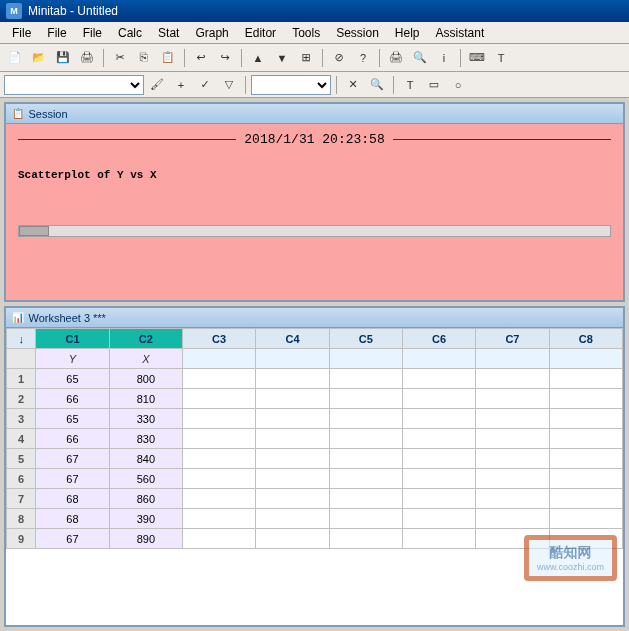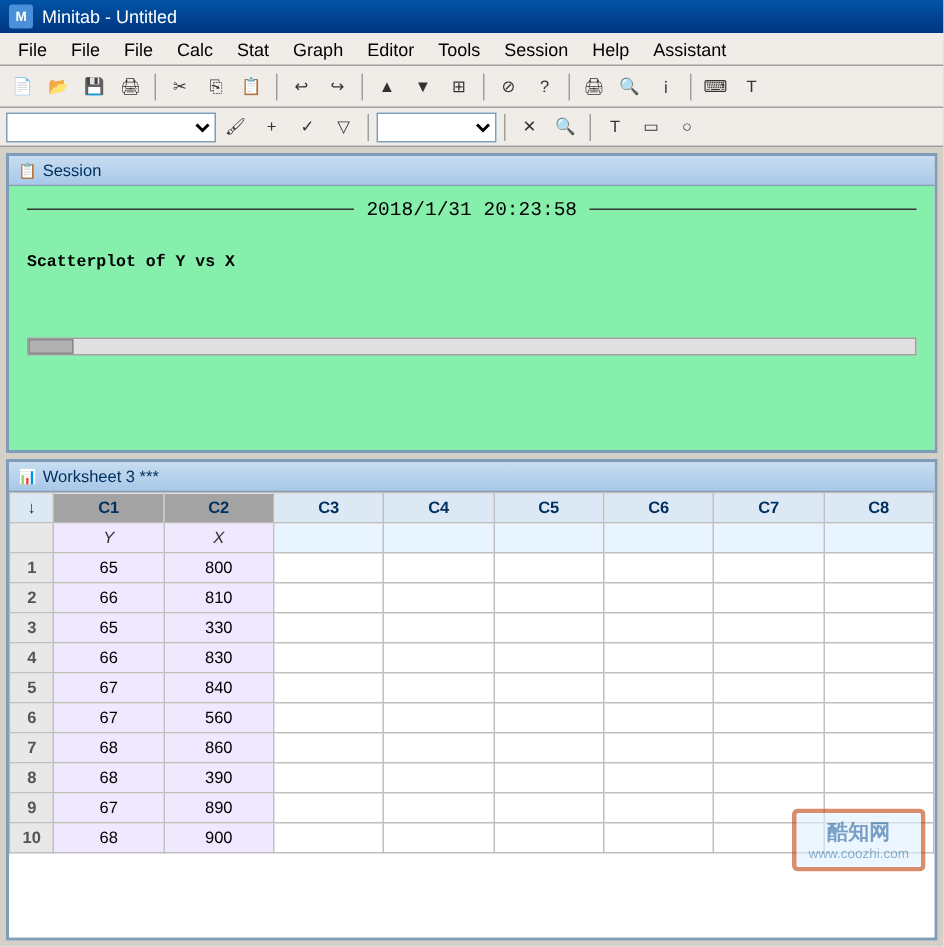--- a/index.html
+++ b/index.html
@@ -91,21 +91,21 @@
       border-bottom: 1px solid #7f9db9;
       padding: 2px 6px;
       font-size: 11px;
       color: #003060;
       display: flex;
       align-items: center;
       gap: 4px;
       height: 20px;
     }
     .session-content {
-      background: #86efac;
+      background: #fca5a5;
       padding: 8px 12px;
       font-family: 'Courier New', monospace;
       font-size: 12px;
       height: calc(100% - 20px);
       overflow-y: auto;
     }
     .session-date-line {
       display: flex;
       align-items: center;
       justify-content: center;
@@ -153,21 +153,21 @@
       border: 1px solid #c0c0c0;
       font-size: 11px;
       text-align: center;
       height: 20px;
       padding: 0 2px;
       overflow: hidden;
     }
     .row-num-col { width: 28px; background: #e8e8e8; font-weight: bold; color: #555; }
     .arrow-col { width: 28px; background: #e8e8e8; }
     .col-header { background: #dce8f4; font-weight: bold; color: #003060; }
-    .col-highlighted { background: #a3a3a3; margin-top: 11px; }
+    .col-highlighted { background: #14b8a6; margin-top: 11px; }
     .col-name { background: #e8f4ff; font-style: italic; color: #333; }
 
     .main-content {
       display: flex;
       flex-direction: column;
       height: calc(631px - 22px - 22px - 28px - 26px);
       overflow: hidden;
     }
 
     .highlighted-cell { background: #efe8ff; }
@@ -414,36 +414,25 @@
               <td class="row-num-col">9</td>
               <td class="highlighted-cell">67</td>
               <td class="highlighted-cell">890</td>
               <td></td>
               <td></td>
               <td></td>
               <td></td>
               <td></td>
               <td></td>
             </tr>
-            <tr>
-              <td class="row-num-col">10</td>
-              <td class="highlighted-cell">68</td>
-              <td class="highlighted-cell">900</td>
-              <td></td>
-              <td></td>
-              <td></td>
-              <td></td>
-              <td></td>
-              <td></td>
-            </tr>
           </tbody>
       </table>
     </div>
   </div>
 
 </div>
 
 <div style="position:fixed; bottom: 50px; right: 12px; opacity:0.6; text-align:center; pointer-events:none;">
-  <div style="background: #e0f0ff; border: 3px solid #c2410c; border-radius: 4px; padding: 4px 8px;">
+  <div style="background: #e0f0ff; border: 5px solid #c2410c; border-radius: 4px; padding: 4px 8px;">
     <div style="font-size: 14px; color: #2060a0; font-weight: bold;">酷知网</div>
     <div style="font-size: 9px; color: #4080b0;">www.coozhi.com</div>
   </div>
 </div>
 
 </body></html>

